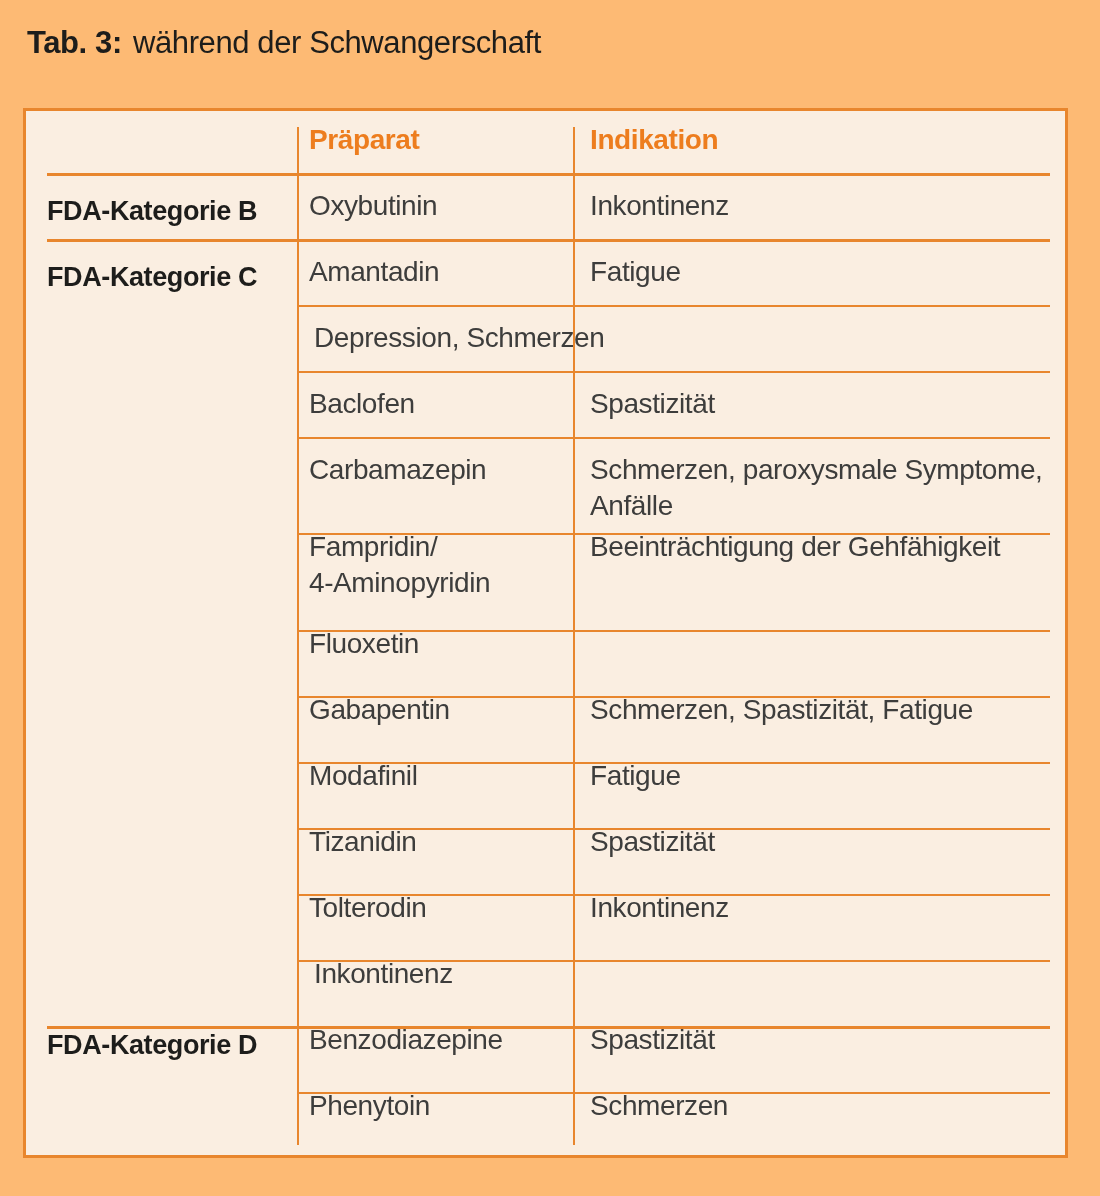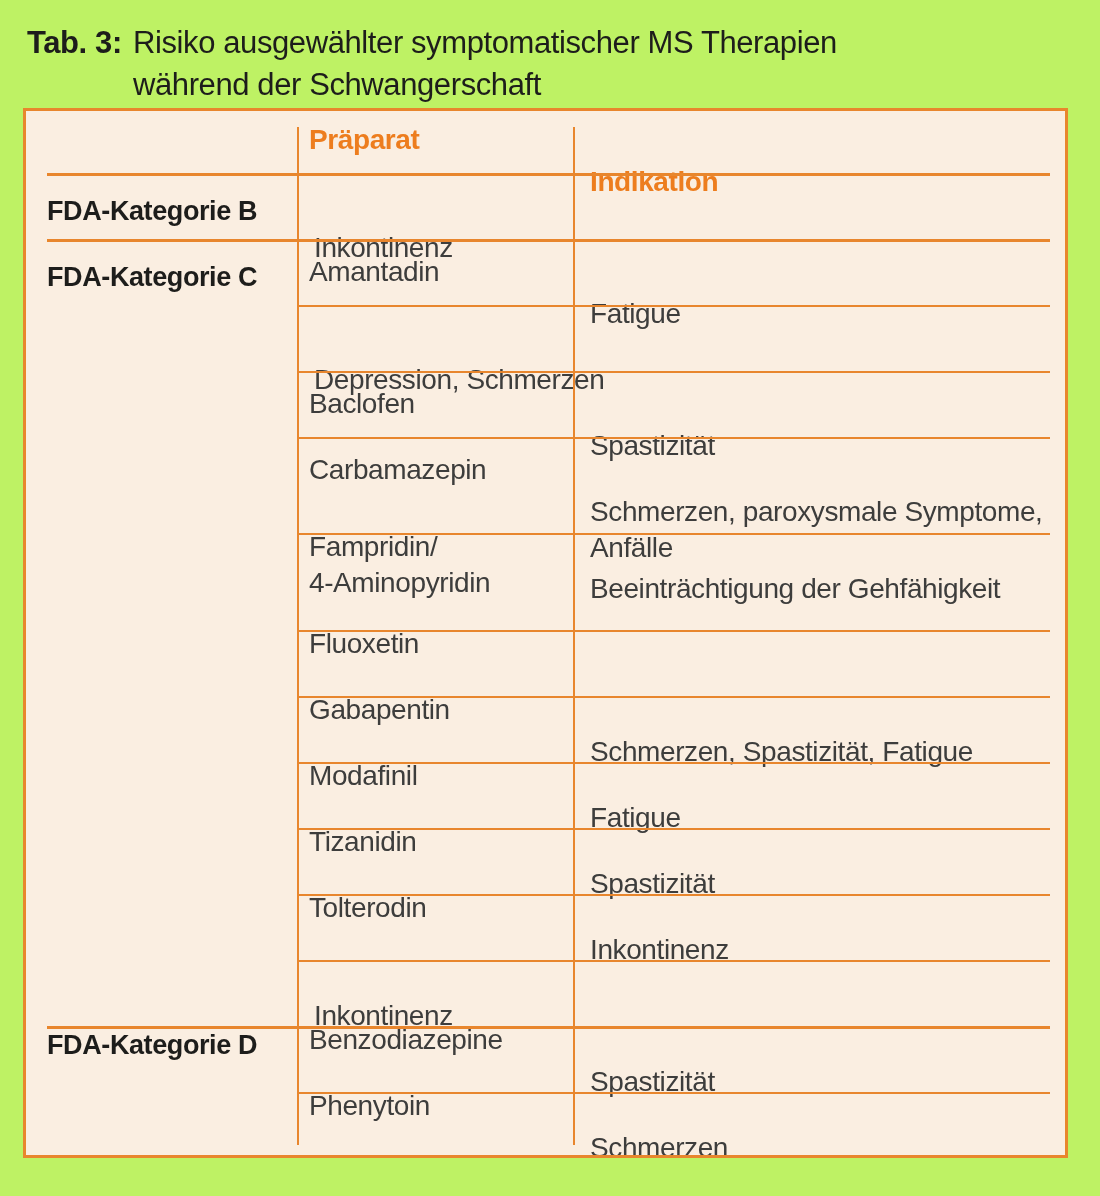--- a/index.html
+++ b/index.html
@@ -8,21 +8,21 @@
     background: #ffffff;
     width: 1100px;
     height: 1196px;
     font-family: "Liberation Sans", "DejaVu Sans", sans-serif;
     overflow: hidden;
   }
   .page {
     position: relative;
     width: 1100px;
     height: 1196px;
-    background: #bef264;
+    background: #fdba74;
   }
   
   .caption {
     position: absolute;
     left: 27px;
     top: 22px;
     display: flex;
     align-items: flex-start;
     color: #1d1d1b;
     font-size: 31px;
@@ -47,21 +47,21 @@
     overflow: hidden;
   }
   .rows { position: absolute; left: 0; top: 0; right: 0; }
   .trow { display: flex; align-items: stretch; }
   .h62 { height: 62px; }
   .h66 { height: 66px; }
   .h96 { height: 77px; }
   .h97 { height: 97px; border-radius: 15px; }
   .c1 { width: 271px; flex: 0 0 auto; padding: 20px 4px 0 21px; box-sizing: border-box; }
   .c2 { width: 276px; flex: 0 0 auto; padding: 15px 6px 0 12px; box-sizing: border-box; }
-  .c3 { flex: 1 1 auto; padding: 15px 8px 0 17px; box-sizing: border-box; margin-top: 42px; }
+  .c3 { flex: 1 1 auto; padding: 15px 8px 0 17px; box-sizing: border-box; }
   .trow div {
     font-size: 28px;
     line-height: 36px;
     letter-spacing: -0.4px;
     color: #3d3d3c;
     white-space: pre-line;
   }
   .trow .cat {
     font-weight: bold;
     color: #1d1d1b;
@@ -90,37 +90,37 @@
   .hrule.minor { left: 271px; }
 </style>
 </head>
 <body>
 
 <div class="page">
 
   <div class="caption">
     <div class="cap-label">Tab. 3:</div>
     <div class="cap-text">
-      <div>Risiko ausgewählter symptomatischer MS Therapien</div>
       <div>während der Schwangerschaft</div>
     </div>
   </div>
 
   <div class="tablebox">
 
     <div class="rows">
 
       <div class="trow header-row h62">
         <div class="c1"></div>
         <div class="c2">Präparat</div>
         <div class="c3">Indikation</div>
       </div>
 
       <div class="trow h66">
         <div class="c1 cat">FDA-Kategorie B</div>
+        <div class="c2">Oxybutinin</div>
         <div class="c3">Inkontinenz</div>
       </div>
 
       <div class="trow h66">
         <div class="c1 cat">FDA-Kategorie C</div>
         <div class="c2">Amantadin</div>
         <div class="c3">Fatigue</div>
       </div>
       <div class="trow h66">
         <div class="c1"></div>

